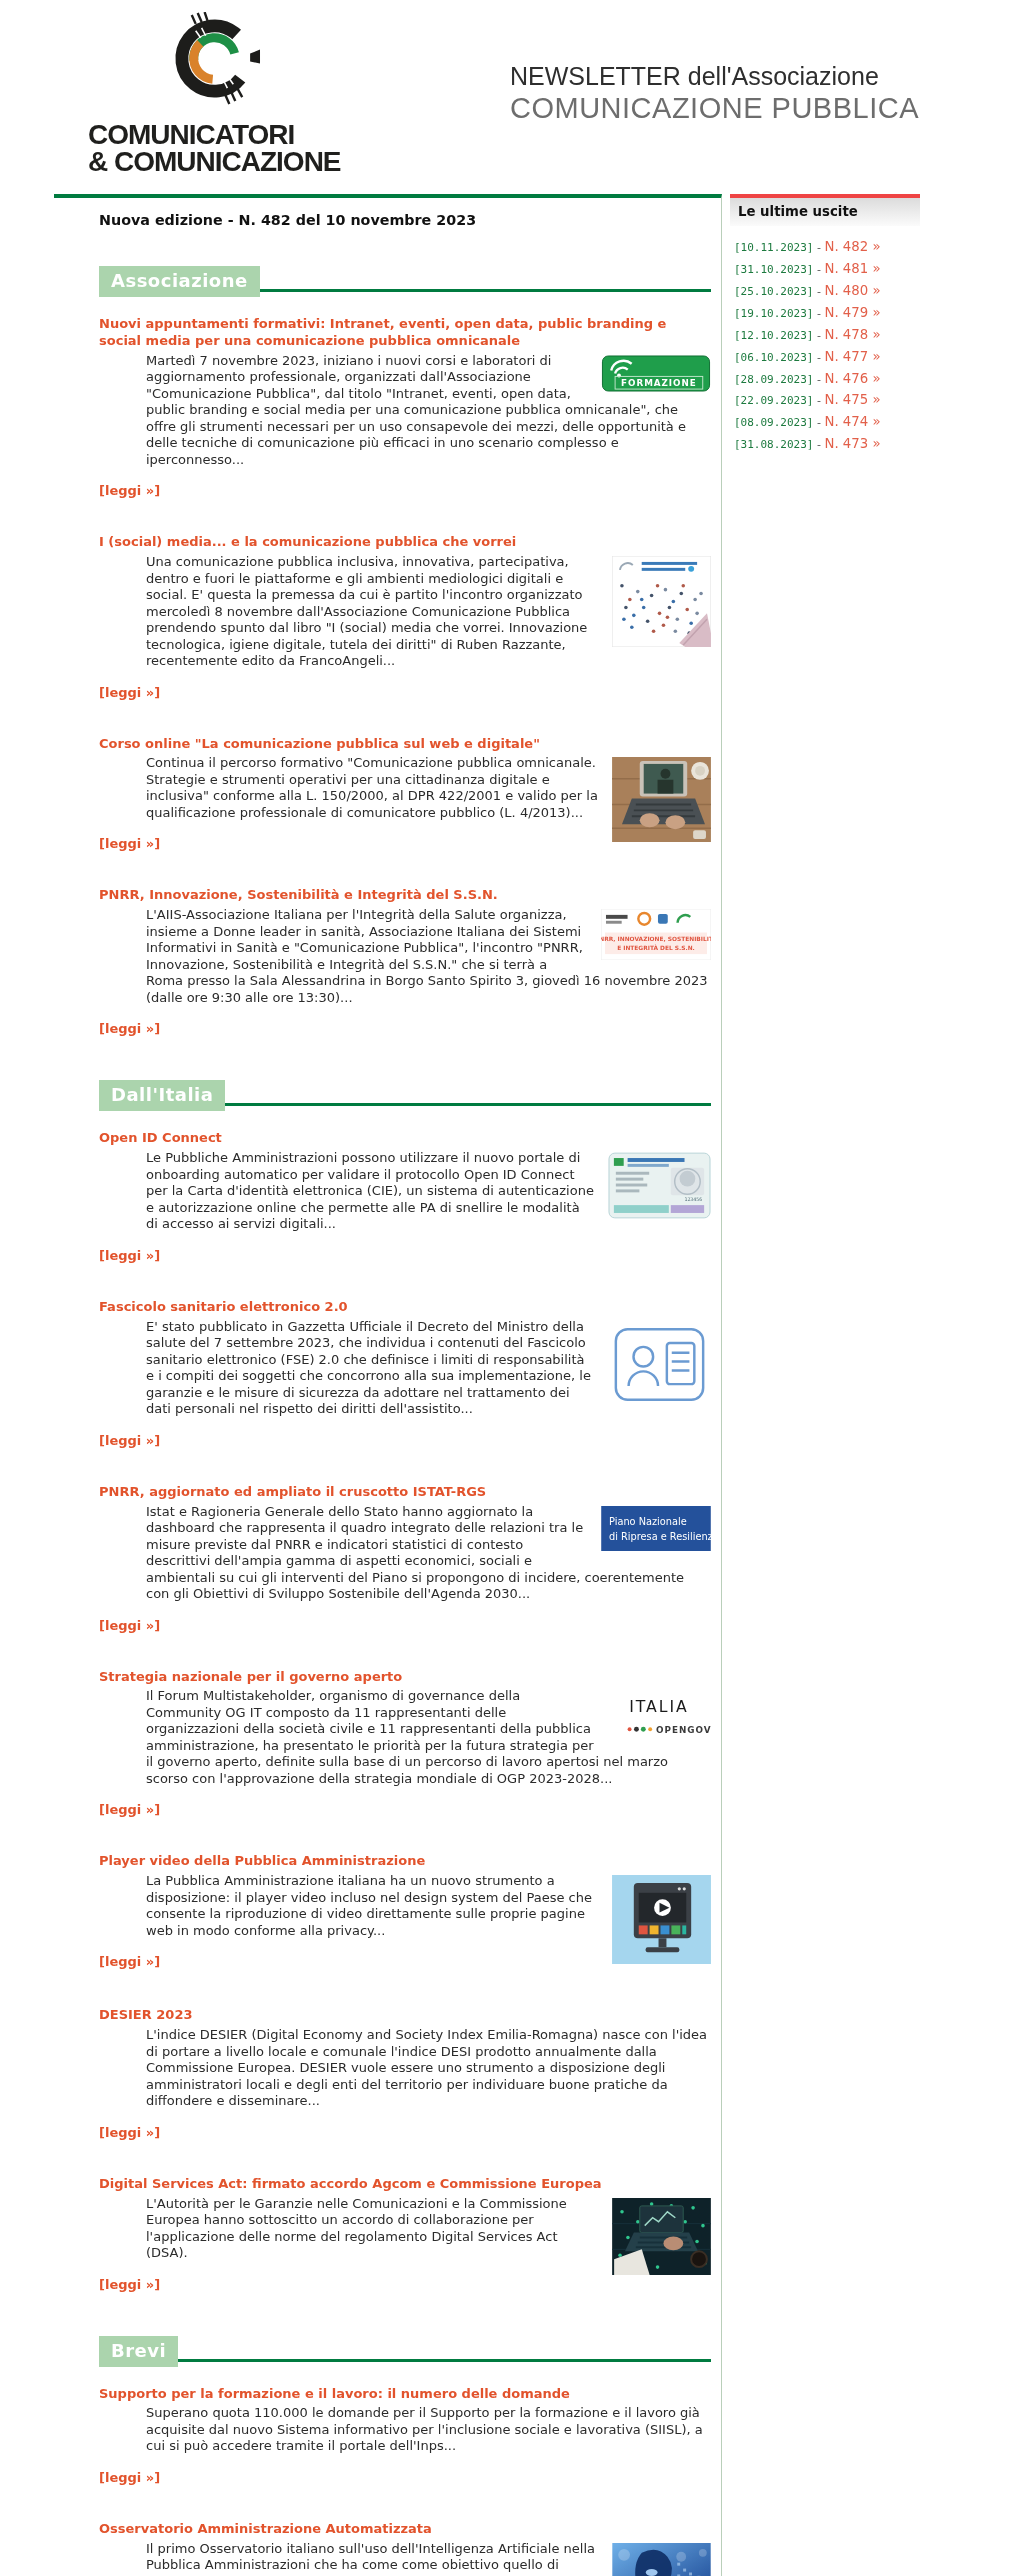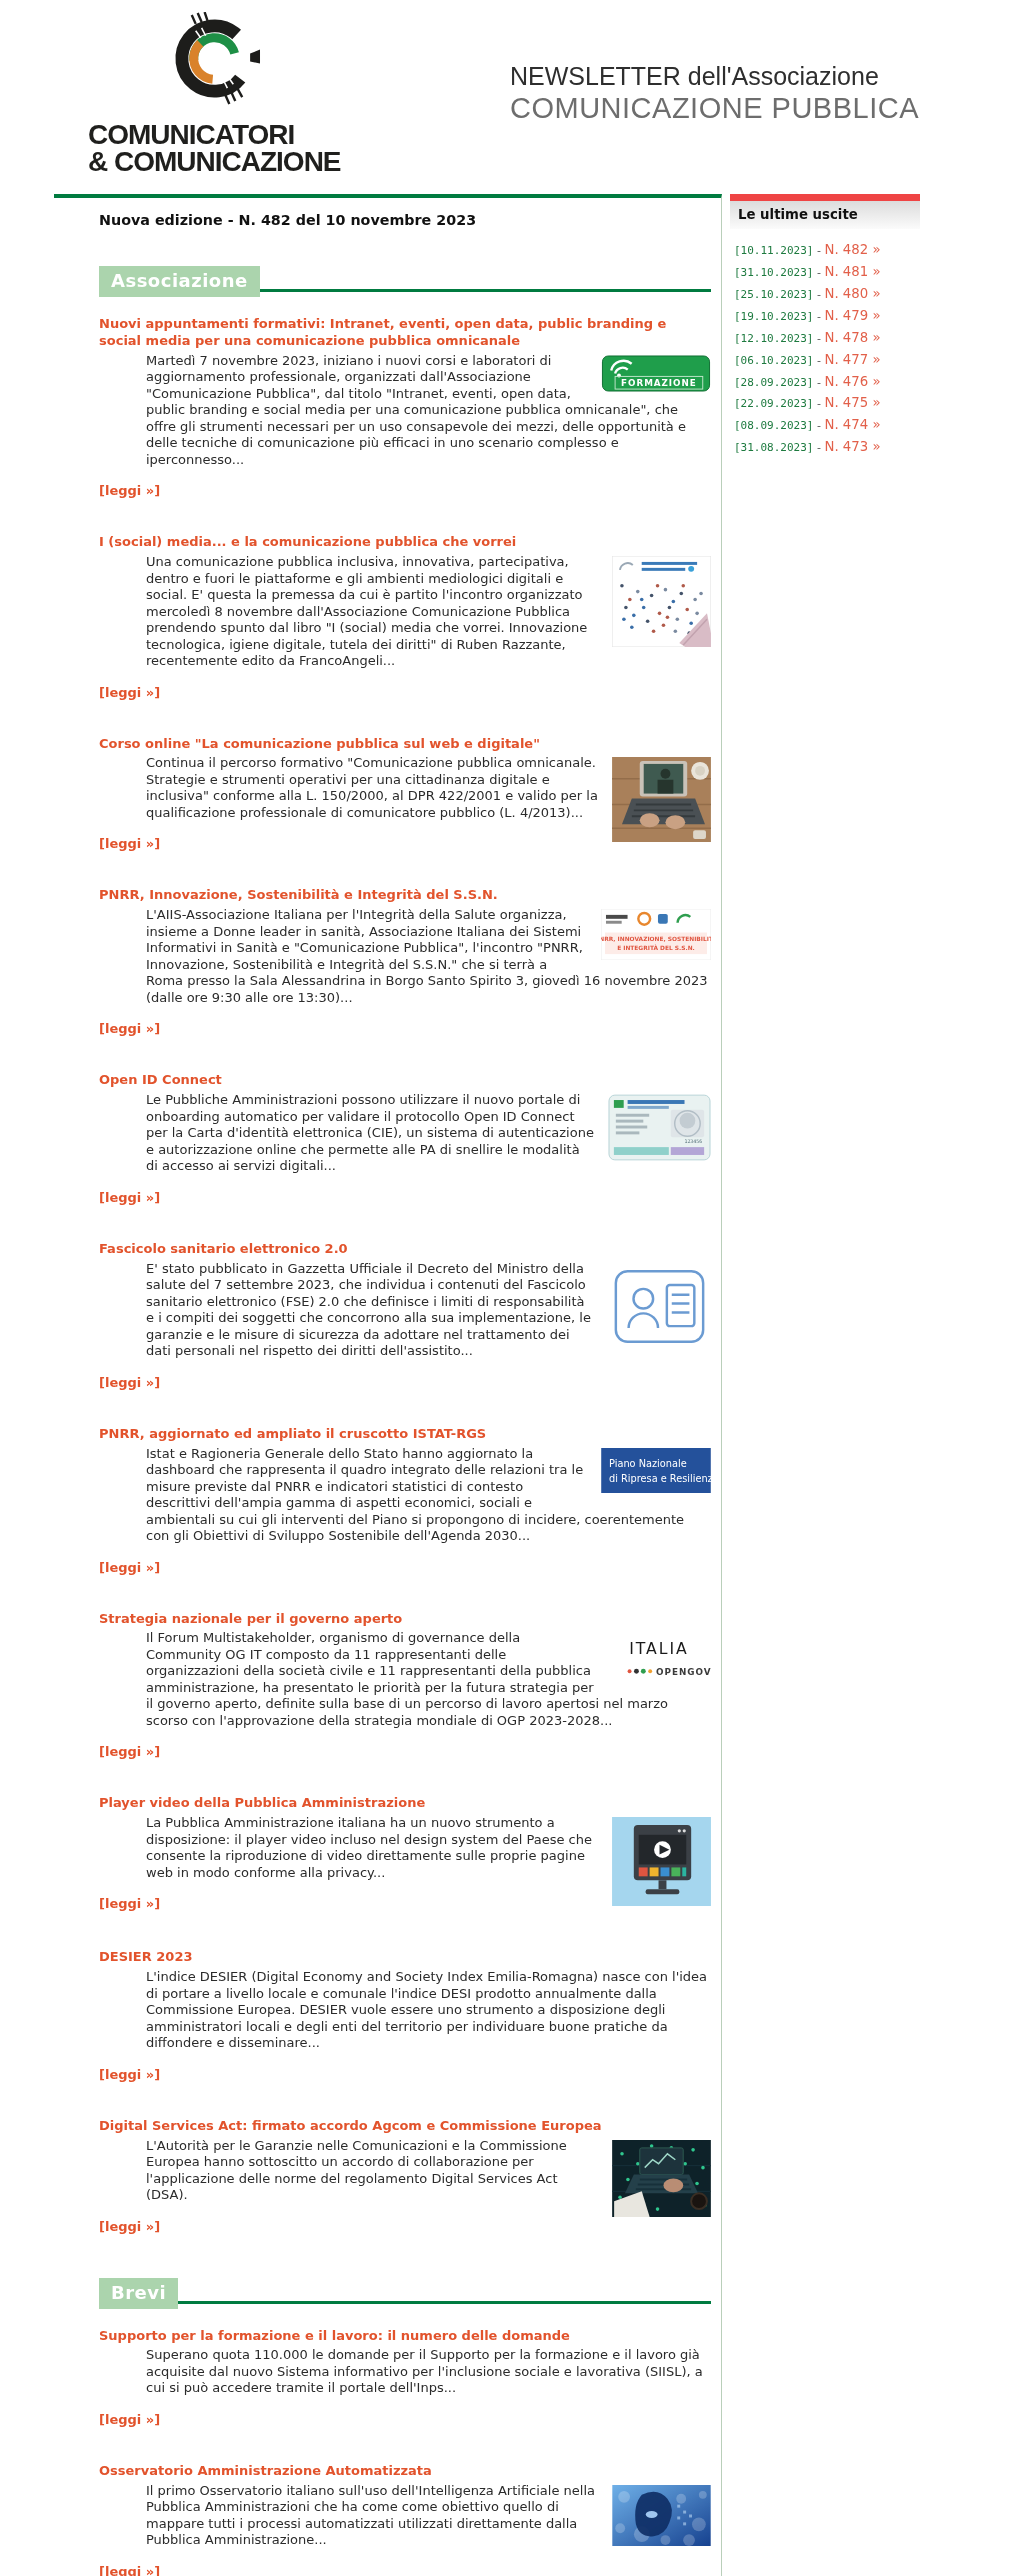--- a/index.html
+++ b/index.html
@@ -22,21 +22,21 @@
   .sec-h{border-bottom:3px solid #007B40;margin:30px 0 24px;line-height:1;}
   .sec-badge{display:inline-block;background:#abd4ad;color:#fff;font-weight:bold;font-size:18px;padding:6px 12px 7px;position:relative;top:8px;letter-spacing:0.5px;}
   
   .art{overflow:hidden;margin-bottom:35px;}
   .art-title{display:block;color:#E2532C;font-weight:bold;font-size:13px;line-height:1.3;text-decoration:none;margin-bottom:3px;cursor:pointer;}
   .art-body{font-size:13px;line-height:1.27;white-space:pre-line;margin-left:47px;}
   .leggi{display:inline-block;margin-top:15px;color:#E2532C;font-weight:bold;font-size:13px;text-decoration:none;cursor:pointer;}
   .thumb{float:right;margin:2px 0 8px 14px;}
   .thumb svg{display:block;}
   
-  .sb-box{border-top:7px solid #ef4444;}
+  .sb-box{border-top:4px solid #ef4444;}
   .sb-title{background:linear-gradient(#dcdcdc,#fbfbfb);font-weight:bold;font-size:13.3px;color:#101010;padding:6px 8px 7px;}
   .sb-list{padding:12px 6px 6px 4px;}
   .sb-item{margin-bottom:4px;white-space:nowrap;font-size:11px;line-height:1.35;}
   .sb-date{color:#1D7A3F;font-family:"DejaVu Sans Mono","Liberation Mono",monospace;font-size:11px;text-align:center;}
   .sb-sep{color:#555;}
   .sb-num{color:#E2604A;font-size:13.3px;text-decoration:none;cursor:pointer;}
 </style>
 </head>
 <body>
 
@@ -183,20 +183,23 @@
       <text x="56" y="33" text-anchor="middle" font-size="6" font-weight="bold" fill="#e05540" font-family="DejaVu Sans">PNRR, INNOVAZIONE, SOSTENIBILITÀ</text>
       <text x="56" y="42" text-anchor="middle" font-size="6" font-weight="bold" fill="#e05540" font-family="DejaVu Sans">E INTEGRITÀ DEL S.S.N.</text>
                   </svg>
                 </span><div class="art-body">L'AIIS-Associazione Italiana per l'Integrità della Salute organizza, insieme a Donne leader in sanità, Associazione Italiana dei Sistemi Informativi in Sanità e "Comunicazione Pubblica", l'incontro "PNRR, Innovazione, Sostenibilità e Integrità del S.S.N." che si terrà a Roma presso la Sala Alessandrina in Borgo Santo Spirito 3, giovedì 16 novembre 2023 (dalle ore 9:30 alle ore 13:30)...</div>
     <a class="leggi">[leggi »]</a>
   </div>
 </div>
   </div>
 
   <div>
+    <div class="sec-h">
+      <span class="sec-badge">Dall'Italia</span>
+    </div>
     <div>
   <div class="art">
     <a class="art-title">Open ID Connect</a>
     <span class="thumb">
                   <svg width="103" height="67" viewBox="0 0 105 68">
       <rect x="1" y="1" width="103" height="66" rx="6" fill="#e9f2f1" stroke="#b7d3d6"></rect>
       <rect x="6" y="6" width="10" height="8" fill="#2f9e4f"></rect>
       <rect x="20" y="6" width="58" height="4" fill="#3a77b5"></rect>
                     <rect x="20" y="12" width="42" height="3" fill="#7fa8cc"></rect>
       <rect x="8" y="20" width="34" height="3" fill="#aab8bd"></rect>

